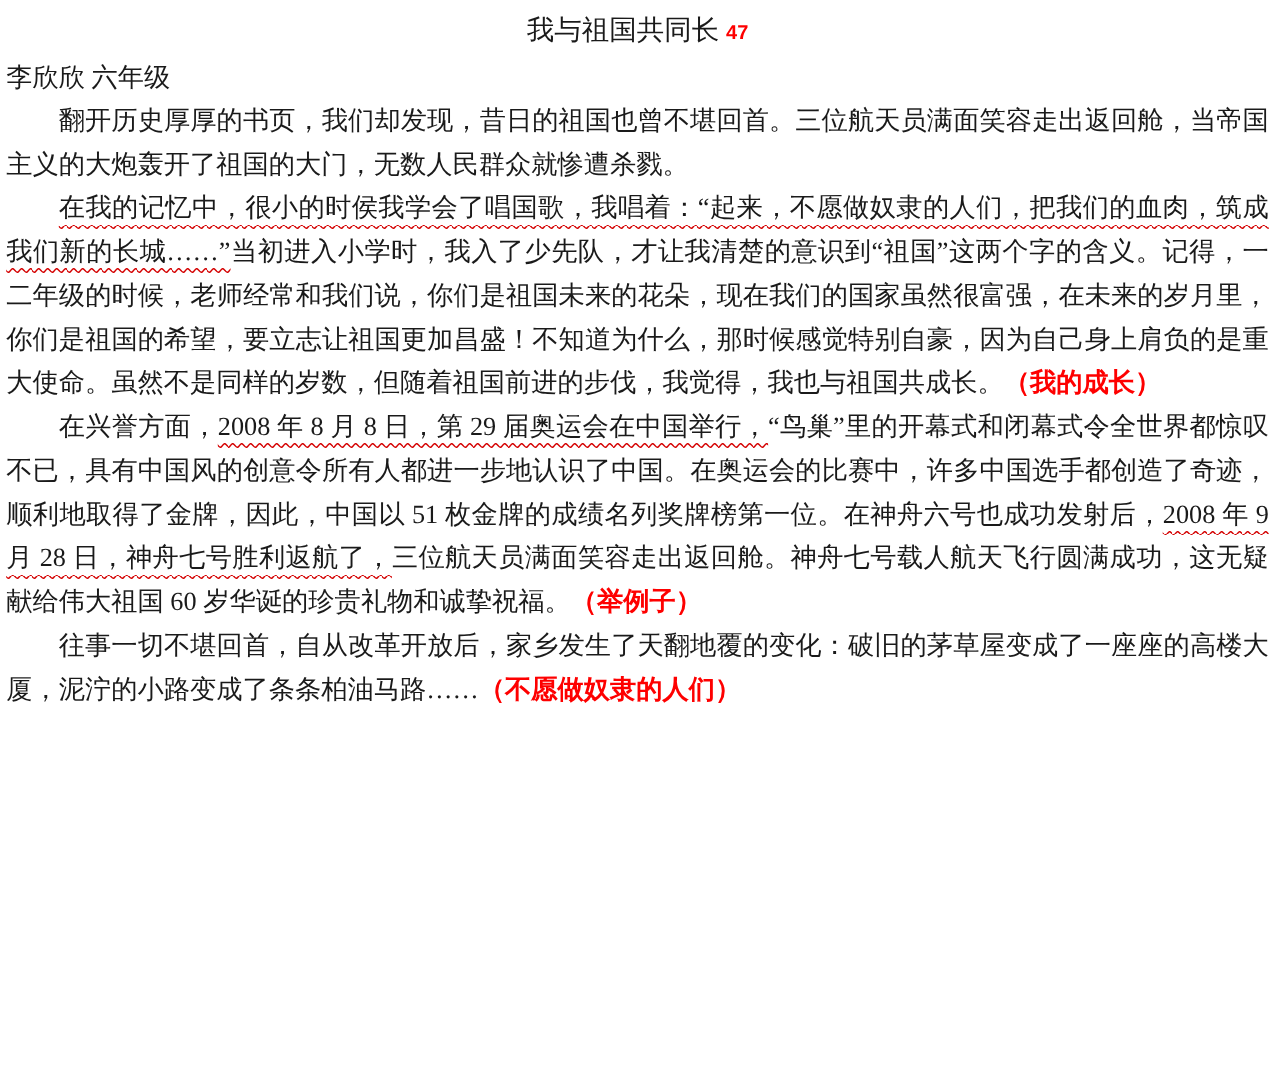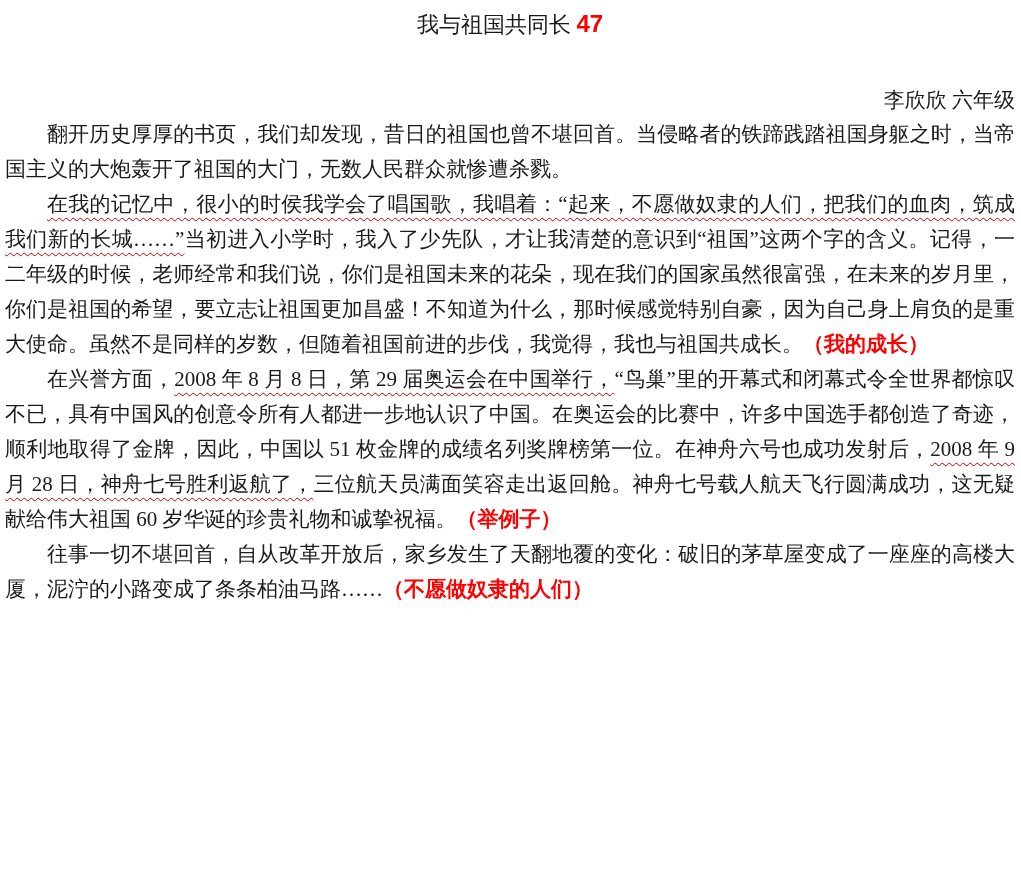--- a/index.html
+++ b/index.html
@@ -16,28 +16,27 @@
   .title-line {
     text-align: center;
     font-size: 22px;
     line-height: 37px;
     white-space: nowrap;
   }
   .title-score {
     color: var(--red, #ff0000);
     font-family: "Liberation Sans", "DejaVu Sans", sans-serif;
     font-weight: bold;
-    font-size: 24px;
+    font-size: 16px;
     margin-left: 0;
   }
   .byline {
-    text-align: right;
+    text-align: left;
     font-size: 21px;
     line-height: 34px;
-    margin-top: 40px;
   }
 
   .para {
     font-size: 21px;
     line-height: 35px;
     text-align: justify;
     text-indent: 2em;
     color: var(--ink, #1a1a1a);
   }
   .para.comment { text-indent: 3em; }
@@ -56,18 +55,18 @@
 </head>
 <body>
 
 <div class="page">
   <div class="title-line">
     <span class="title-text">我与祖国共同长</span>
     <span class="title-score">47</span>
   </div>
   <div class="byline">李欣欣 六年级</div>
   <div id="essay-body">
-      <p class="para"><span class="run-normal">翻开历史厚厚的书页，我们却发现，昔日的祖国也曾不堪回首。当侵略者的铁蹄践踏祖国身躯之时，当帝国主义的大炮轰开了祖国的大门，无数人民群众就惨遭杀戮。</span></p>
+      <p class="para"><span class="run-normal">翻开历史厚厚的书页，我们却发现，昔日的祖国也曾不堪回首。三位航天员满面笑容走出返回舱，当帝国主义的大炮轰开了祖国的大门，无数人民群众就惨遭杀戮。</span></p>
       <p class="para"><span class="run-wavy">在我的记忆中，很小的时侯我学会了唱国歌，我唱着：“起来，不愿做奴隶的人们，把我们的血肉，筑成我们新的长城……”</span><span class="run-normal">当初进入小学时，我入了少先队，才让我清楚的意识到“祖国”这两个字的含义。记得，一二年级的时候，老师经常和我们说，你们是祖国未来的花朵，现在我们的国家虽然很富强，在未来的岁月里，你们是祖国的希望，要立志让祖国更加昌盛！不知道为什么，那时候感觉特别自豪，因为自己身上肩负的是重大使命。虽然不是同样的岁数，但随着祖国前进的步伐，我觉得，我也与祖国共成长。</span><span class="run-red">（我的成长）</span></p>
       <p class="para"><span class="run-normal">在兴誉方面，</span><span class="run-wavy">2008 年 8 月 8 日，第 29 届奥运会在中国举行，</span><span class="run-normal">“鸟巢”里的开幕式和闭幕式令全世界都惊叹不已，具有中国风的创意令所有人都进一步地认识了中国。在奥运会的比赛中，许多中国选手都创造了奇迹，顺利地取得了金牌，因此，中国以 51 枚金牌的成绩名列奖牌榜第一位。在神舟六号也成功发射后，</span><span class="run-wavy">2008 年 9 月 28 日，神舟七号胜利返航了，</span><span class="run-normal">三位航天员满面笑容走出返回舱。神舟七号载人航天飞行圆满成功，这无疑献给伟大祖国 60 岁华诞的珍贵礼物和诚挚祝福。</span><span class="run-red">（举例子）</span></p>
       <p class="para"><span class="run-normal">往事一切不堪回首，自从改革开放后，家乡发生了天翻地覆的变化：破旧的茅草屋变成了一座座的高楼大厦，泥泞的小路变成了条条柏油马路……</span><span class="run-red">（不愿做奴隶的人们）</span></p>
     </div>
 </div>
 
 </body></html>

